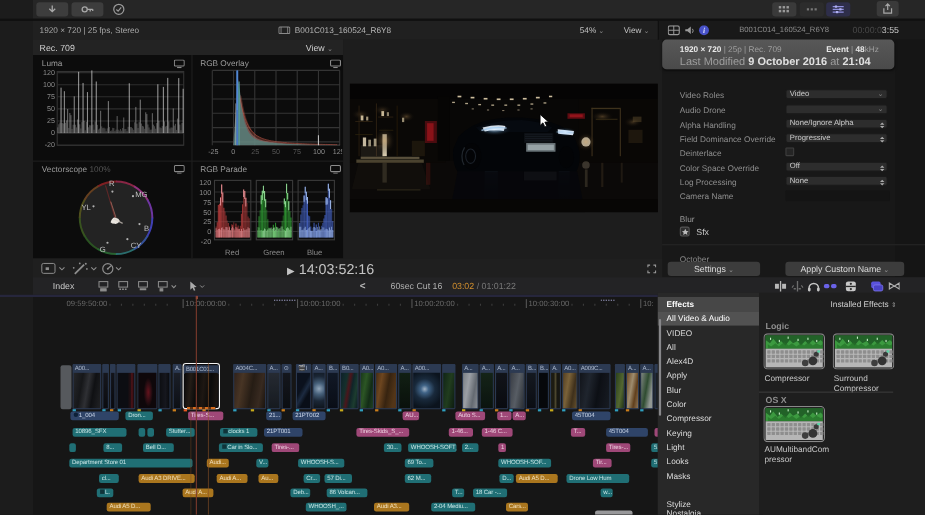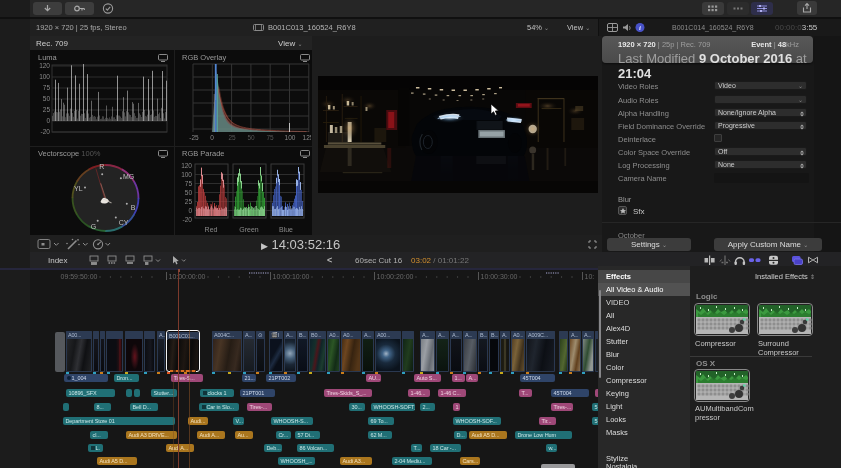--- a/index.html
+++ b/index.html
@@ -731,26 +731,26 @@
 
 <svg class="a" style="left:489px;top:103px" width="12" height="14">
       <path d="M2 1 L2 11 L4.6 8.7 L6.3 12.4 L8 11.6 L6.3 8 L9.6 7.8 Z" fill="#fff" stroke="#000" stroke-width="0.7"></path>
     </svg>
 </div>
 <div id="inspector">
 
 <div class="a" style="left:602px;top:36px;width:211px;height:27px;background:linear-gradient(#585858,#4a4a4a);border-radius:4px;box-shadow:0 1px 2px rgba(0,0,0,.5)">
  <div class="a" style="left:16px;top:4px;font-size:7.5px;color:#e8e8e8"><b>1920 × 720</b> <span style="color:#9e9e9e">| 25p | Rec. 709</span></div>
  <div class="a" style="right:14px;top:4px;font-size:7.5px;color:#e8e8e8"><b>Event</b> <span style="color:#9e9e9e">|</span> <b>48</b><span style="color:#9e9e9e">kHz</span></div>
- <div class="a" style="left:16px;top:15px;font-size:13px;color:#9e9e9e">Last Modified <b style="color:#e0e0e0">9 October 2016</b> at <b style="color:#e0e0e0">21:04</b></div>
+ <div class="a" style="left:16px;top:15px;font-size:10px;color:#9e9e9e">Last Modified <b style="color:#e0e0e0">9 October 2016</b> at <b style="color:#e0e0e0">21:04</b></div>
 </div>
 
 <div class="irow" style="top:82px">Video Roles</div>
 <div class="drop" style="top:81px">Video<span style="position:absolute;right:3px;color:#888;font-size:6px">⌄</span></div>
-<div class="irow" style="top:96px">Audio Roles</div>
+<div class="irow" style="top:96px">Audio Drone</div>
 <div class="drop" style="top:95px">
       <span style="position:absolute;right:3px;color:#888;font-size:6px">⌄</span>
     </div>
 <div class="irow" style="top:109px">Alpha Handling</div>
 <div class="drop" style="top:108px">None/Ignore Alpha<svg style="position:absolute;right:1.5px;top:1.5px" width="6" height="6" viewBox="0 0 6 6">
         <path d="M1 2.4L3 0.4 5 2.4Z M1 3.6L3 5.6 5 3.6Z" fill="#aaa"></path>
       </svg></div>
 <div class="irow" style="top:122px">Field Dominance Override</div>
 <div class="drop" style="top:121px">Progressive<svg style="position:absolute;right:1.5px;top:1.5px" width="6" height="6" viewBox="0 0 6 6">
         <path d="M1 2.4L3 0.4 5 2.4Z M1 3.6L3 5.6 5 3.6Z" fill="#aaa"></path>
@@ -1149,21 +1149,21 @@
 </div>
 <div id="effects">
 <div class="a" style="left:598.5px;top:290px;width:2.5px;height:88px;background:#87878a;border-radius:1px;z-index:3"></div>
 <div class="a" style="left:598px;top:266px;width:243px;height:202px;background:#1e1e1e"></div>
 <div class="a" style="left:598px;top:266px;width:92px;height:202px;background:#282828"></div>
 <div class="eitem" style="top:270px;background:#474747;color:#fff;font-weight:bold">Effects</div>
 <div class="eitem" style="top:283px;background:#525252;color:#fff">All Video &amp; Audio</div>
 <div class="eitem" style="top:296px;color:#d8d8d8">VIDEO</div>
 <div class="eitem" style="top:309px">All</div>
 <div class="eitem" style="top:322px">Alex4D</div>
-<div class="eitem" style="top:335px">Stutter</div>
+<div class="eitem" style="top:335px">Apply</div>
 <div class="eitem" style="top:348px">Blur</div>
 <div class="eitem" style="top:361px">Color</div>
 <div class="eitem" style="top:374px">Compressor</div>
 <div class="eitem" style="top:387px">Keying</div>
 <div class="eitem" style="top:400px">Light</div>
 <div class="eitem" style="top:413px">Looks</div>
 <div class="eitem" style="top:426px">Masks</div>
 <div class="eitem" style="top:460px">Nostalgia</div>
 <div class="eitem" style="top:452px">Stylize</div>
 <div class="a" style="left:755px;top:272px;font-size:7.5px;color:#d0d0d0">Installed Effects <span style="font-size:6px;color:#999">⇕</span></div>

